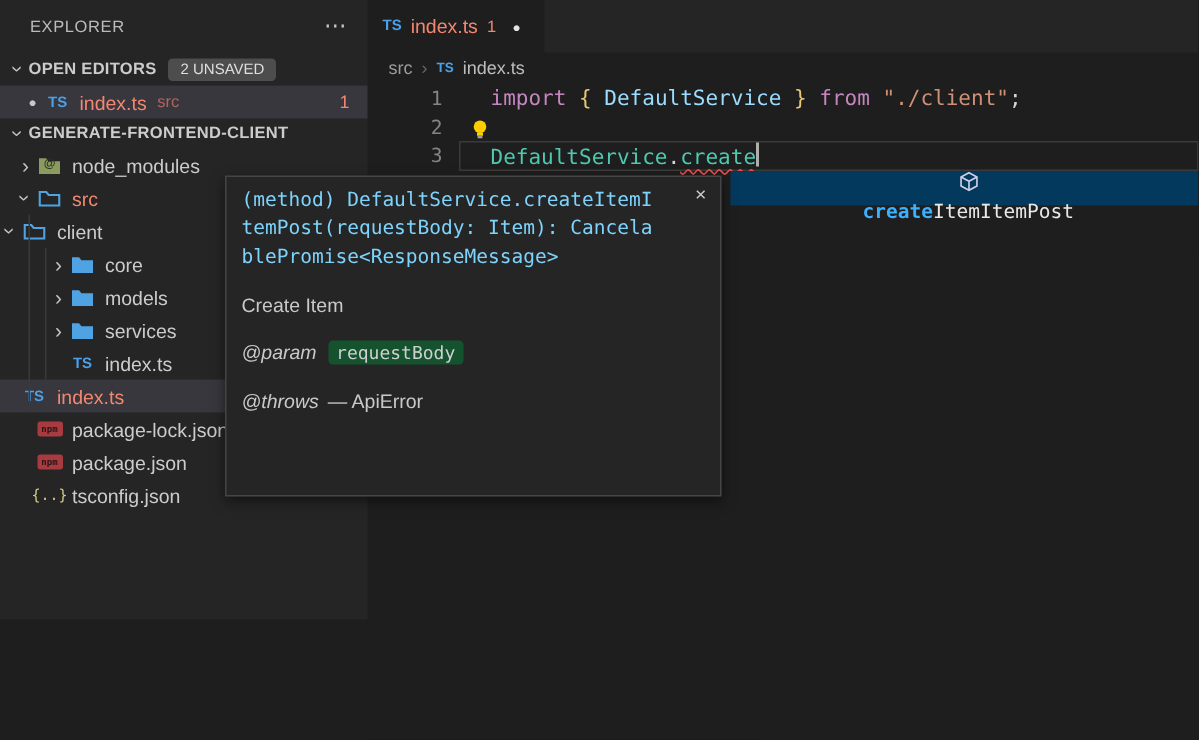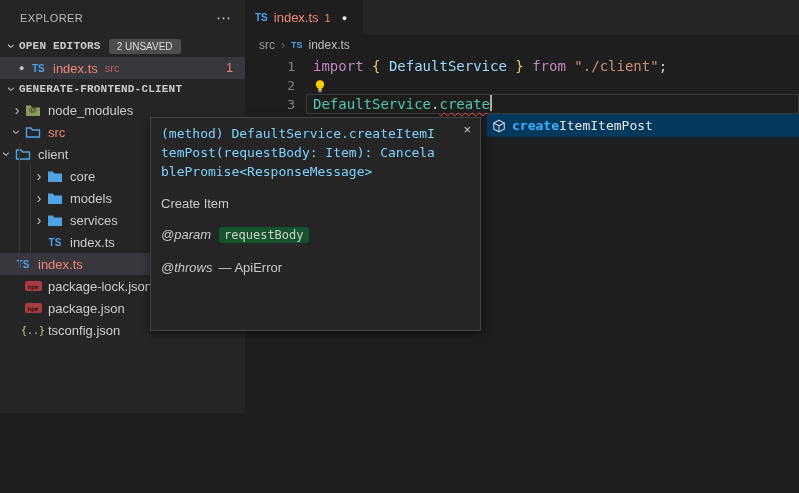--- a/index.html
+++ b/index.html
@@ -8,21 +8,21 @@
 
   
   .sidebar{position:absolute;left:0;top:0;width:245px;height:413px;background:#252526;z-index:2;}
   .sb-header{height:35px;display:flex;align-items:center;padding:0 14px 0 20px;}
   .sb-title{flex:1;font-size:11px;color:#BBBBBB;letter-spacing:.4px;}
   .sb-more{color:#C5C5C5;font-size:15px;cursor:pointer;line-height:10px;}
   .row{display:flex;align-items:center;height:22px;}
   .chev{display:inline-flex;width:14px;justify-content:center;color:#C5C5C5;font-size:14px;line-height:14px;flex:none;}
   .chev.expanded{transform:rotate(90deg);}
   .chev.hidden{visibility:hidden;}
-  .sec-label{font-size:11px;font-weight:bold;color:#CCCCCC;letter-spacing:.2px;font-family:Liberation Mono, monospace;}
+  .sec-label{font-size:11px;font-weight:bold;color:#CCCCCC;letter-spacing:.2px;}
   .oe-header{padding-left:5px;}
   .badge{background:#4D4D4D;color:#DFDFDF;font-size:10px;padding:2px 8px;border-radius:3px;margin-left:8px;}
   .oe-item{height:22px;background:#37373D;display:flex;align-items:center;padding-left:19px;cursor:pointer;}
   .mod-dot{font-size:9px;color:#C8C8C8;width:13px;flex:none;}
   .tsicon{color:#4BA0E8;font-weight:bold;font-size:10px;flex:none;font-family:"Liberation Sans",sans-serif;}
   .oe-item .tsicon{width:21px;}
   .err-text{color:#F48771;}
   .oe-detail{font-size:11px;color:#B0655E;margin-left:7px;}
   .oe-count{margin-left:auto;margin-right:12px;color:#F48771;font-size:12px;}
   .proj-header{height:20px;display:flex;align-items:center;padding-left:5px;}
@@ -44,31 +44,31 @@
   .tab-label{color:#F48771;font-size:13px;}
   .tab-errors{color:#F48771;font-size:11px;}
   .tab-dot{color:#E4E4E4;font-size:9px;margin-left:5px;}
   .breadcrumb{height:20px;display:flex;align-items:center;padding-left:14px;gap:6px;font-size:12px;color:#9D9D9D;}
   .bc-sep{color:#6A6A6A;font-size:12px;}
   .bc-file{color:#BDBDBD;}
   .breadcrumb .tsicon{font-size:9px;}
 
   .code{position:absolute;left:0;top:55px;right:0;bottom:0;font-family:"DejaVu Sans Mono",monospace;font-size:14px;color:#D4D4D4;}
   .ln{position:absolute;left:20px;width:30px;text-align:right;color:#858585;font-size:13px;line-height:19px;}
-  .cline{position:absolute;left:68px;line-height:19px;white-space:pre;}
+  .cline{position:absolute;left:82px;line-height:19px;white-space:pre;}
   .curline{position:absolute;left:61px;right:0;top:39px;height:20px;border:1px solid #3A3A3A;box-sizing:border-box;}
   .tk-kw{color:#C586C0}.tk-br{color:#E8C878}.tk-type{color:#9CDCFE}
   .tk-str{color:#CE9178}.tk-pun{color:#D4D4D4}.tk-cls{color:#4EC9B0}
   .squig{text-decoration:underline;text-decoration-style:wavy;text-decoration-color:#F14C4C;text-decoration-thickness:1px;text-underline-offset:3px;}
   .cursor{display:inline-block;width:2px;height:16px;background:#AEAFAD;vertical-align:-2px;}
   .bulb{position:absolute;left:68px;top:24px;width:14px;height:14px;}
 
   .suggest{position:absolute;left:242px;top:59px;width:312px;height:23px;background:#04395E;
            display:flex;align-items:center;padding-left:5px;gap:6px;cursor:pointer;box-sizing:border-box;
-           font-family:"DejaVu Sans Mono",monospace;font-size:13px;}
+           font-family:"DejaVu Sans Mono",monospace;font-size:13px;flex-direction:column;}
   .m-icon{display:inline-flex;flex:none;}
   .sug-match{color:#3BB1FF;font-weight:bold;}
   .sug-rest{color:#E8E8E8;}
 
   
   .tooltip{position:absolute;left:150px;top:117px;width:331px;height:214px;box-sizing:border-box;
            background:#252526;border:1px solid #454545;z-index:30;padding:6px 10px 8px;
            box-shadow:0 3px 8px rgba(0,0,0,.5);color:#C9C9C9;font-size:13px;}
   .sig{font-family:"DejaVu Sans Mono",monospace;font-size:13px;line-height:19px;color:#7dd3fc;padding-right:12px;}
   .close{position:absolute;top:4px;right:9px;color:#CCCCCC;font-size:13px;cursor:pointer;}

